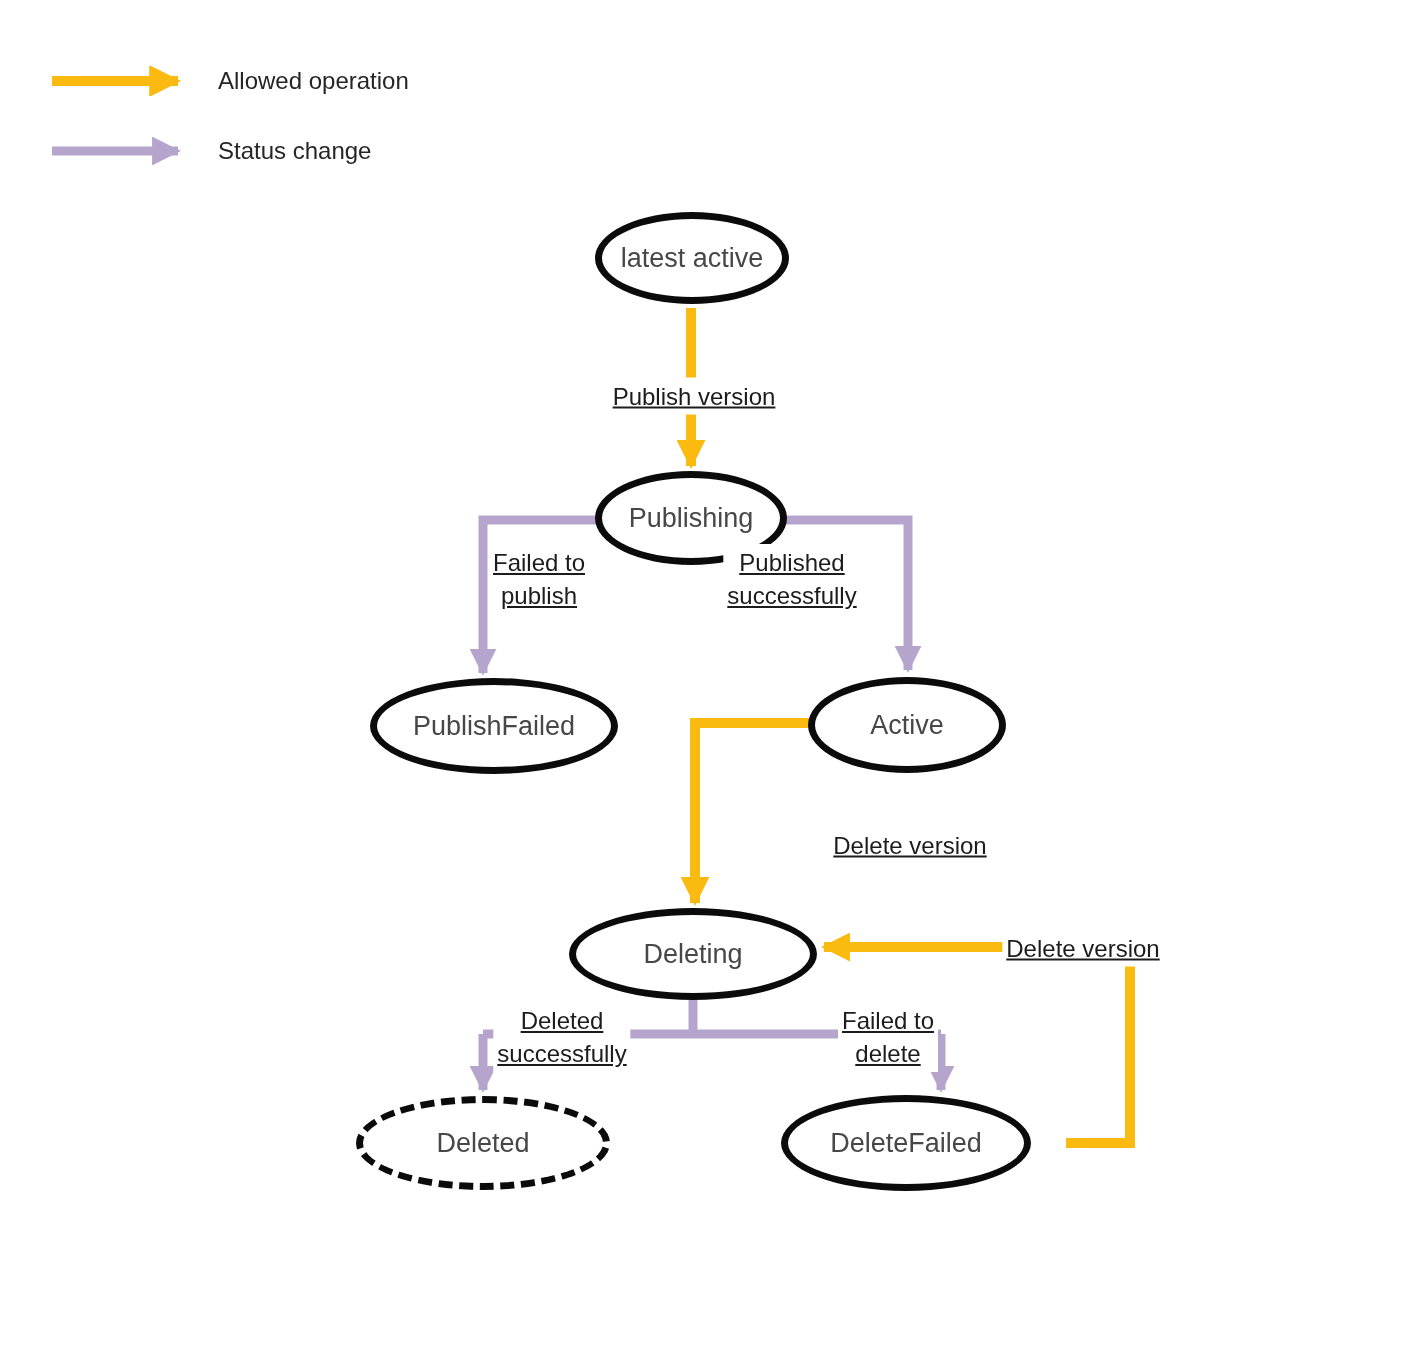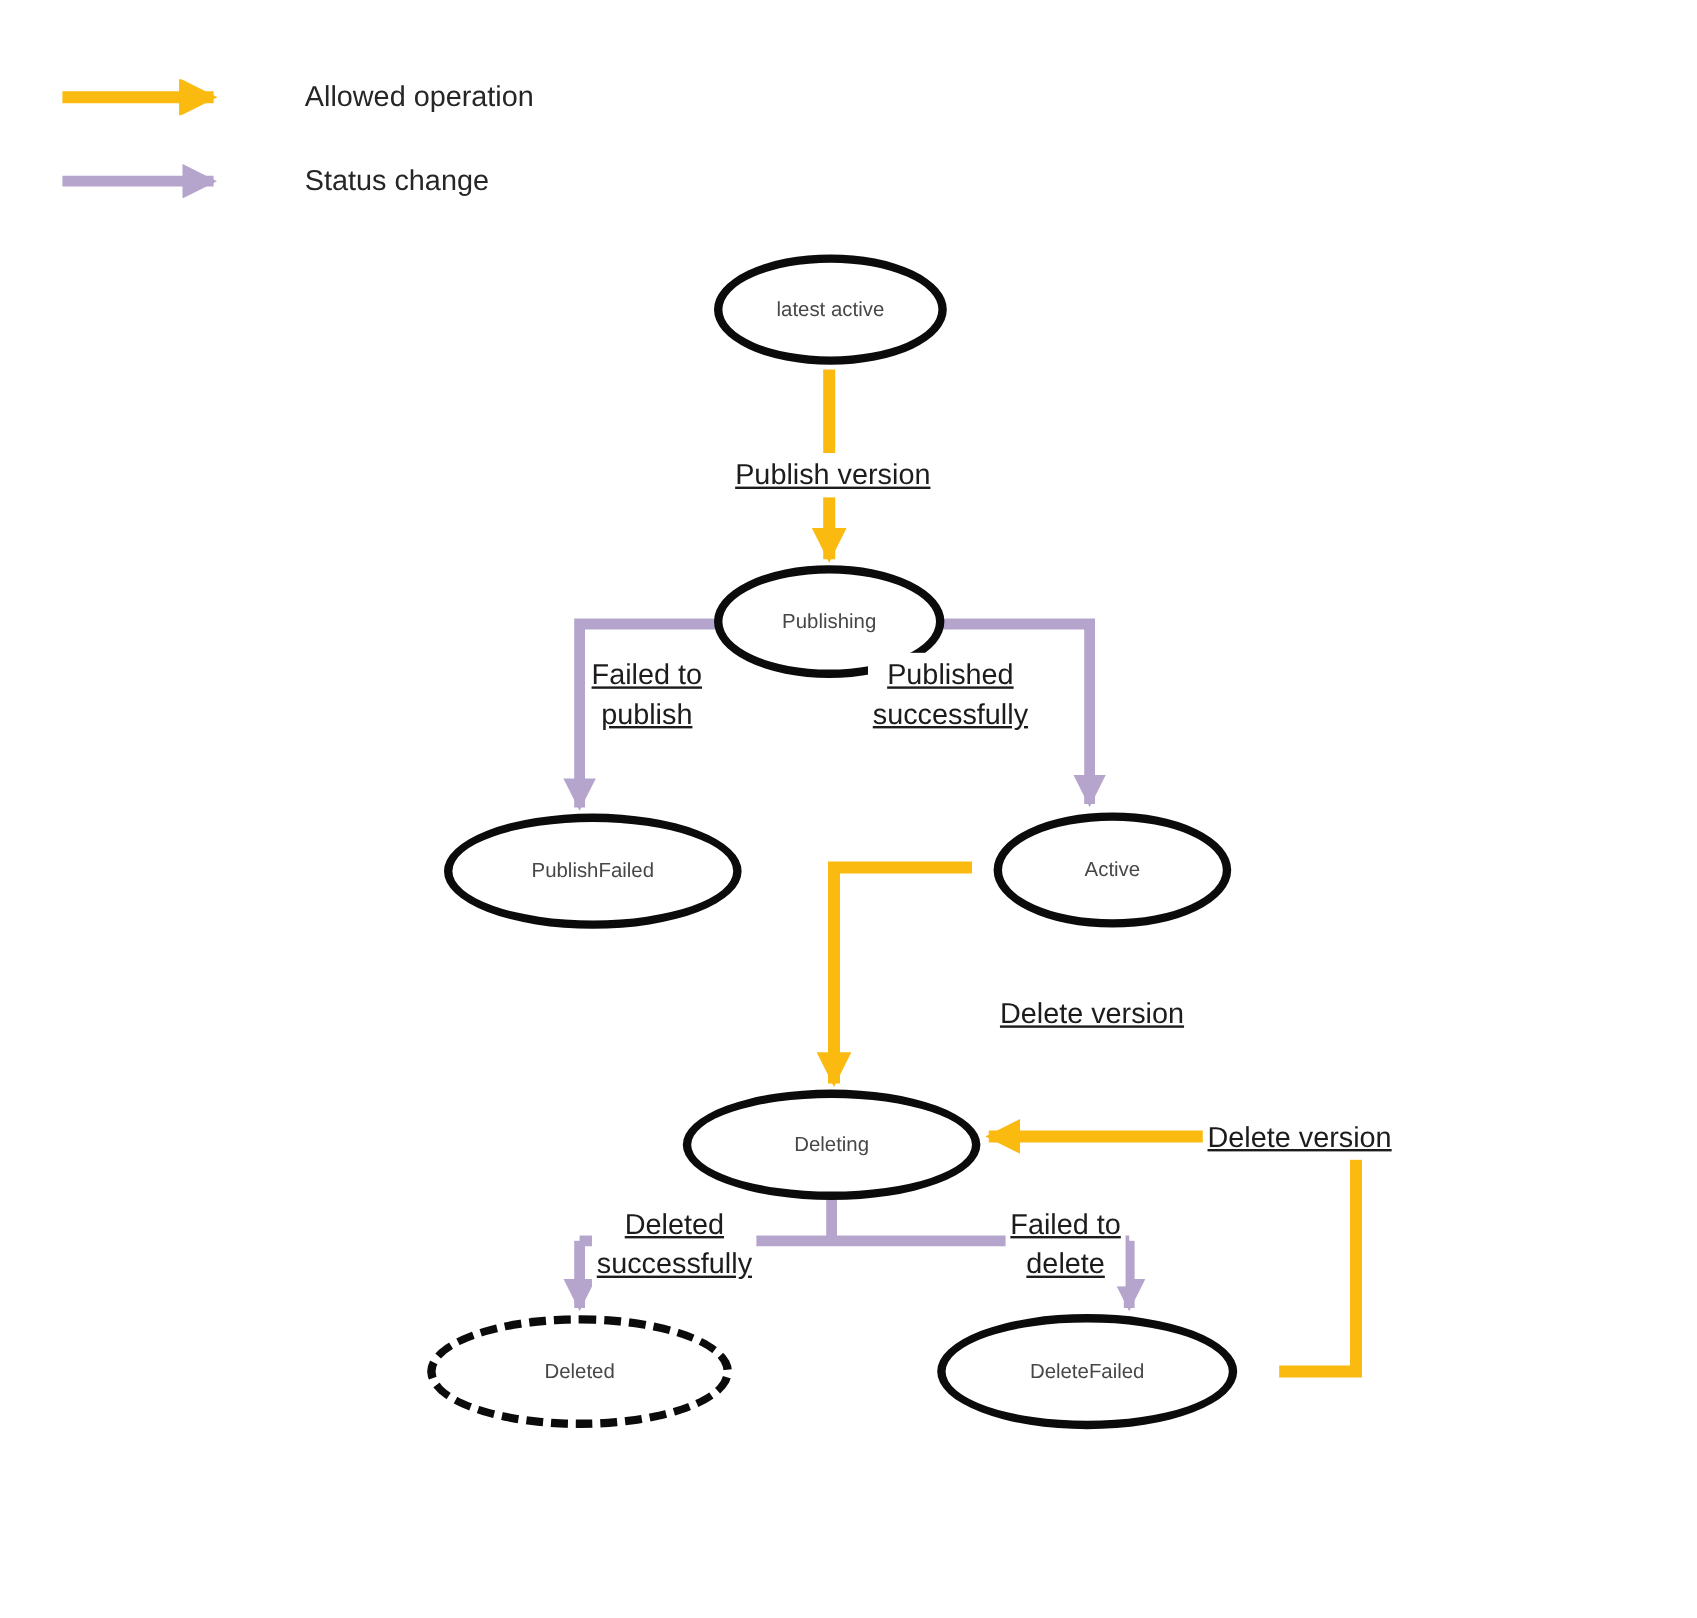--- a/index.html
+++ b/index.html
@@ -27,21 +27,20 @@
     left:50px;
     top:62px;
     display:flex;
     flex-direction:column;
     gap:33px;
   }
   .legend-row{
     display:flex;
     align-items:center;
     height:37px;
-    gap:36px;
   }
   .legend-row svg{display:block;}
   .legend-label{
     font-size:24px;
     color:#262626;
     margin-left:8px;
     white-space:nowrap;
   }
   
   svg.edges{
@@ -56,21 +55,21 @@
   .head-status{fill:var(--status-change);}
   
   .node{
     position:absolute;
     border:7px solid var(--node-border);
     border-radius:50%;
     background:var(--node-fill);
     display:flex;
     align-items:center;
     justify-content:center;
-    font-size:17px;
+    font-size:27px;
     color:var(--node-text);
     z-index:2;
     text-align:center;
   }
   .node.dashed{
     border-style:dashed;
   }
   
   .edge-label{
     position:absolute;
@@ -149,21 +148,21 @@
   </div>
 
   <div class="node" style="left:595px;top:471px;width:192px;height:94px;">
     <span>Publishing</span>
   </div>
 
   <div class="node" style="left:370px;top:678px;width:248px;height:96px;">
     <span>PublishFailed</span>
   </div>
 
-  <div class="node" style="left:828px;top:677px;width:198px;height:96px;">
+  <div class="node" style="left:808px;top:677px;width:198px;height:96px;">
     <span>Active</span>
   </div>
 
   <div class="node" style="left:569px;top:908px;width:248px;height:92px;">
     <span>Deleting</span>
   </div>
 
   <div class="node dashed" style="left:356px;top:1096px;width:254px;height:94px;">
     <span>Deleted</span>
   </div>

